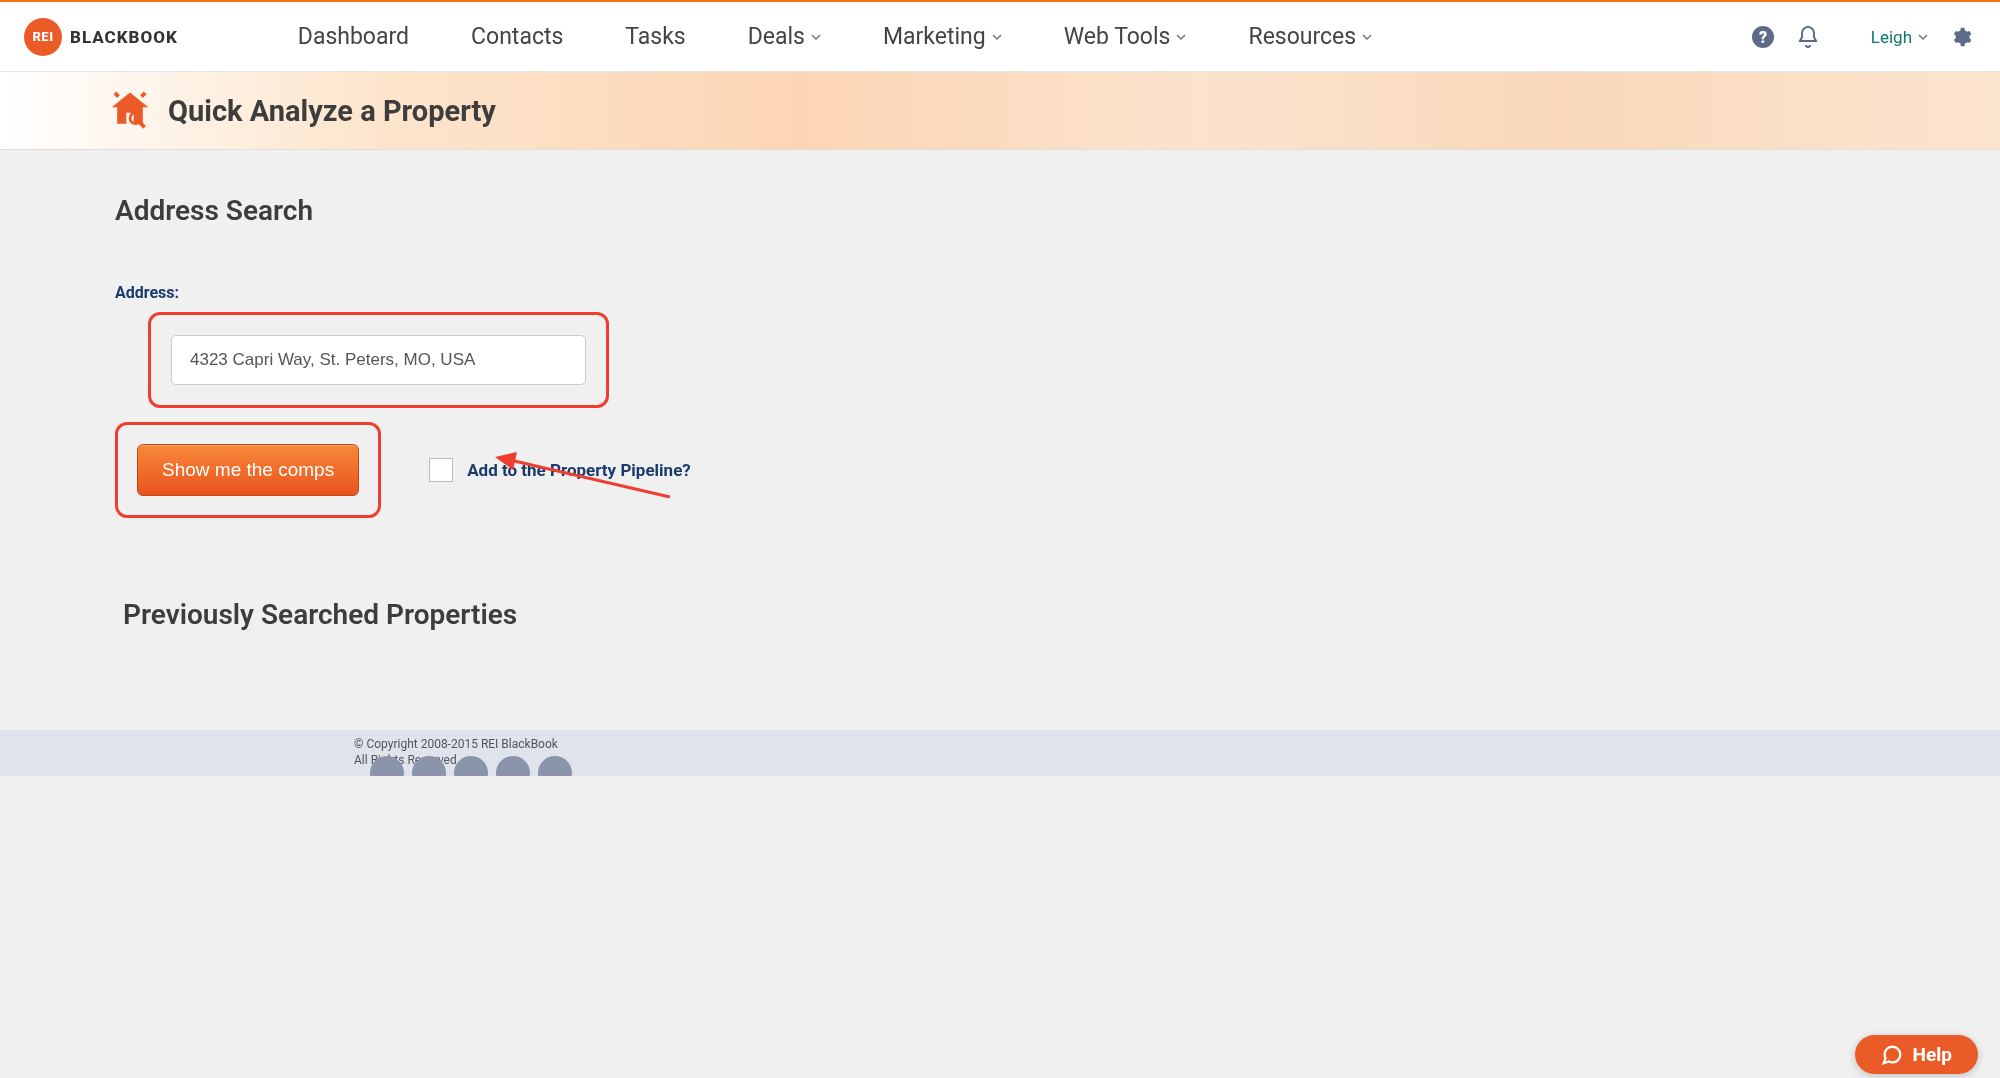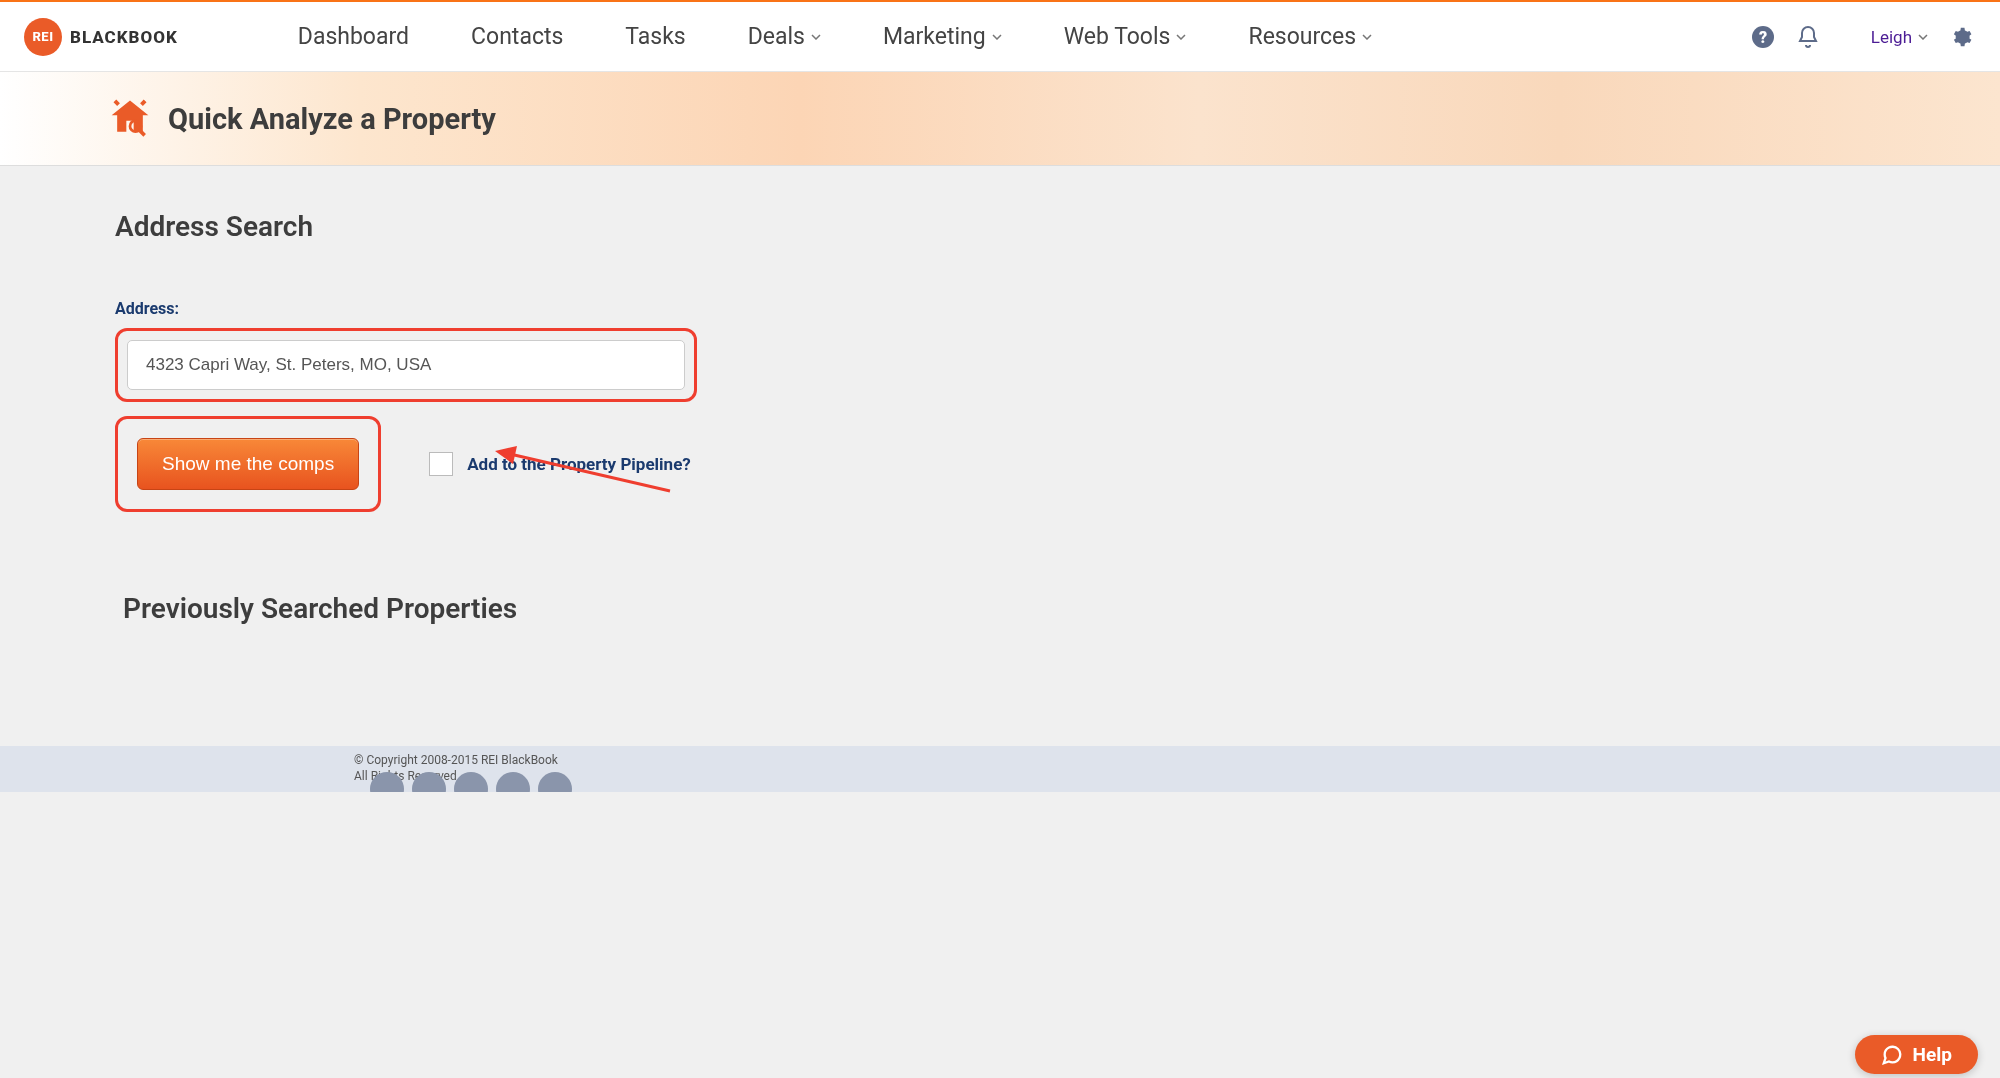--- a/index.html
+++ b/index.html
@@ -69,31 +69,31 @@
       margin-left: 30px;
     }
     .icon-btn {
       color: #5d6b89;
       cursor: pointer;
       display: flex;
       align-items: center;
     }
     .user-menu {
       font-size: 17px;
-      color: #4c1d95;
+      color: #0f766e;
       cursor: pointer;
       display: flex;
       align-items: center;
       gap: 6px;
       margin-left: 30px;
     }
     
     
     .hero {
-      height: 94px;
+      height: 78px;
       background: linear-gradient(90deg, #fff 0%, #fde6ce 18%, #fcd5b5 40%, #fbe3cd 60%, #f9d8bb 78%, #fce5cf 100%);
       border-bottom: 1px solid #ddd;
       display: flex;
       align-items: center;
       padding-left: 108px;
       gap: 16px;
     }
     .hero-title {
       font-size: 29px;
       font-weight: 700;
@@ -114,23 +114,24 @@
     }
     .field-label {
       font-size: 16px;
       font-weight: 700;
       color: #1a3a6e;
       margin-bottom: 10px;
     }
     .input-wrap {
       border: 3px solid #ef3e2f;
       border-radius: 12px;
-      padding: 9px;
-      width: 582px;
+      padding: 20px;
+      width: 461px;
       margin-bottom: 14px;
+      margin-left: 33px;
     }
     .address-input {
       width: 100%;
       height: 50px;
       border: 1px solid #ccc;
       border-radius: 5px;
       padding: 0 18px;
       font-size: 17px;
       color: #555;
       background: #fff;

